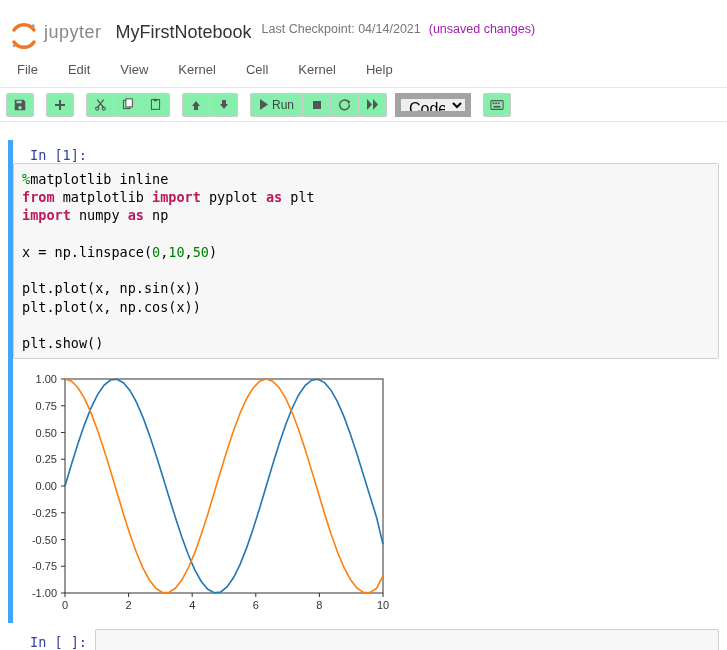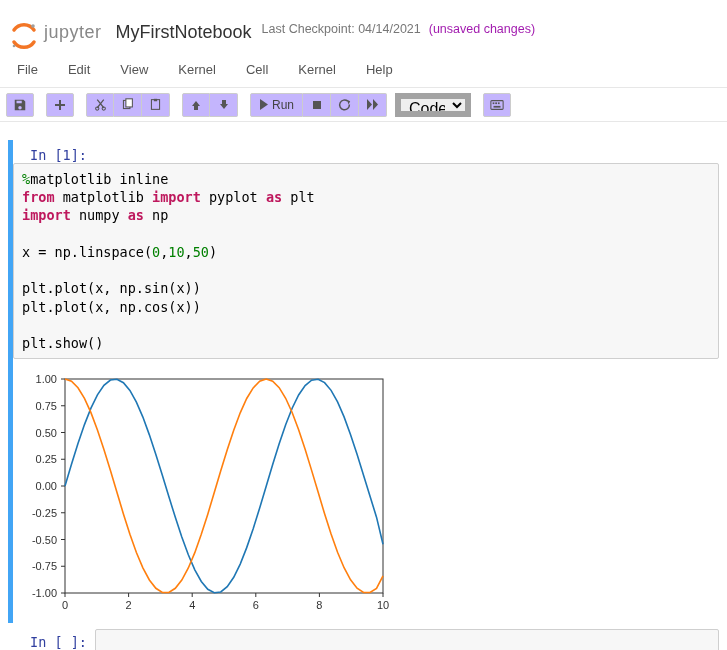--- a/index.html
+++ b/index.html
@@ -61,21 +61,21 @@
     .toolbar {
       display: flex;
       align-items: center;
       padding: 2px 6px;
       border-bottom: 1px solid #e7e7e7;
       gap: 2px;
       height: 34px;
     }
     .tb-btn {
       border: 1px solid #ccc;
-      background: #c4b5fd;
+      background: #86efac;
       height: 24px;
       min-width: 28px;
       display: inline-flex;
       align-items: center;
       justify-content: center;
       cursor: pointer;
       font-size: 12px;
       color: #444;
       border-radius: 2px;
       text-align: right;

